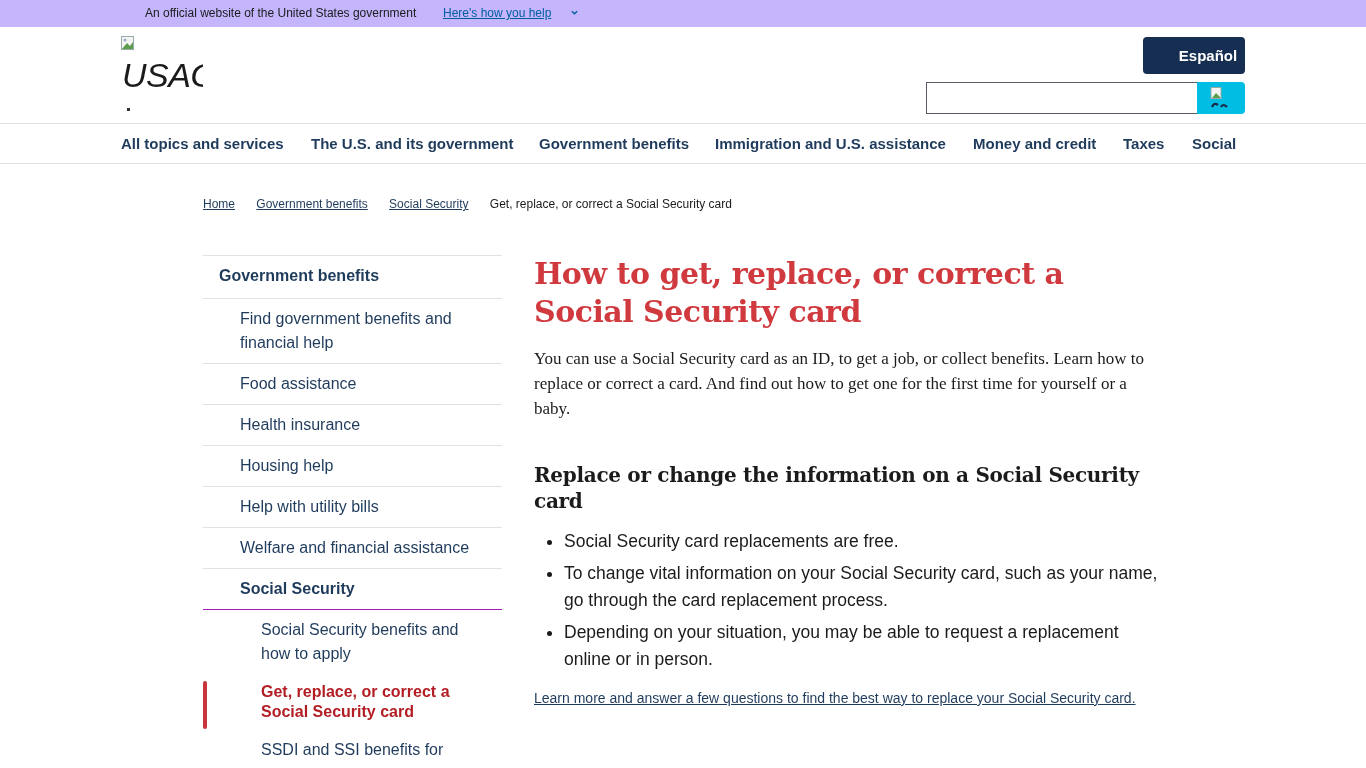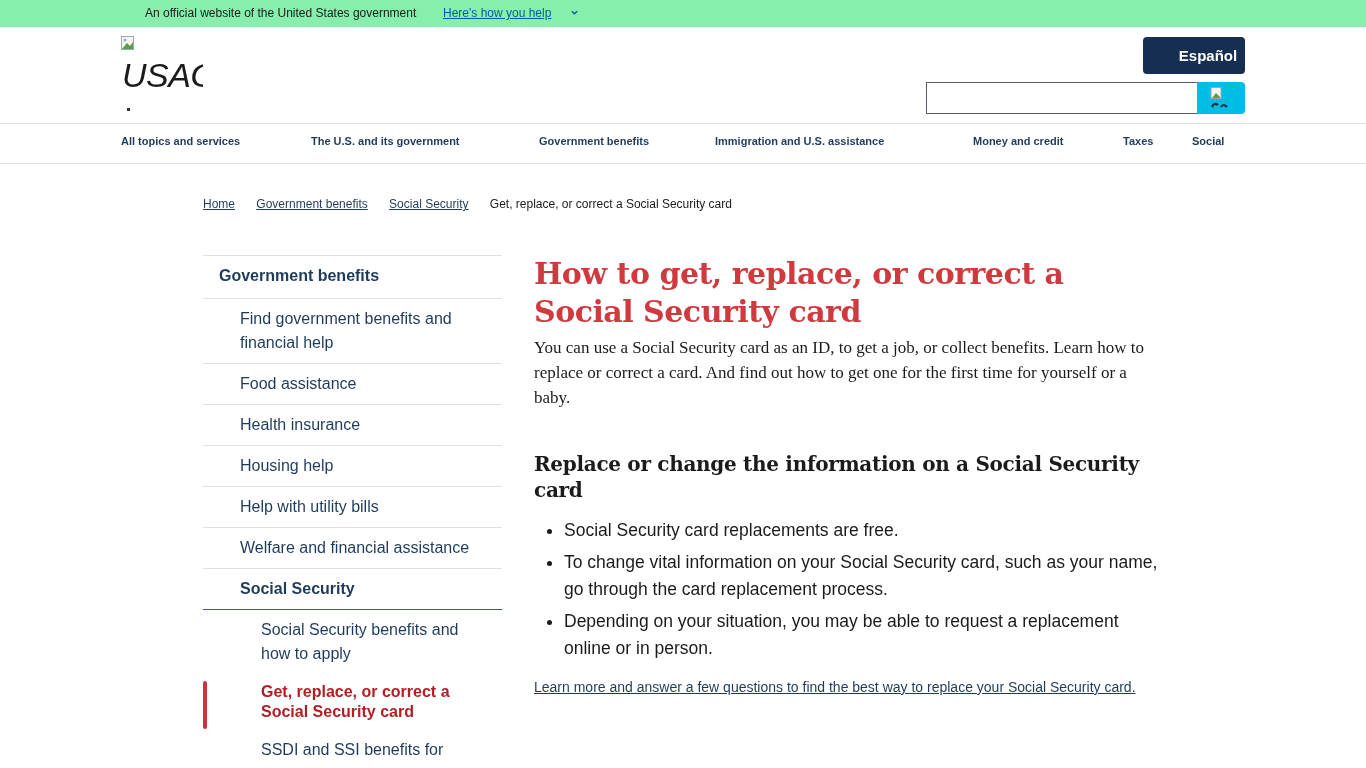--- a/index.html
+++ b/index.html
@@ -1,58 +1,58 @@
 <!DOCTYPE html>
 <html><head>
   <meta charset="utf-8">
   <style>
     * { box-sizing: border-box; margin: 0; padding: 0; }
     html, body { width: 1366px; height: 768px; overflow: hidden; background: #fff; }
     body { font-family: "Liberation Sans", sans-serif; color: #1b1b1b; position: relative; }
 
     
-    .gov-banner { position: absolute; left: 0; top: 0; width: 1366px; height: 27px; background: #86efac; }
+    .gov-banner { position: absolute; left: 0; top: 0; width: 1366px; height: 27px; background: #c4b5fd; }
     .gov-banner .txt { position: absolute; left: 145px; top: 6px; font-size: 12px; color: #1b1b1b; }
     .gov-banner .how { position: absolute; left: 443px; top: 6px; font-size: 12px; color: #005ea2; text-decoration: underline; }
     .gov-banner .chev { position: absolute; left: 570px; top: 8px; width: 9px; height: 9px; }
 
     
     .logo { position: absolute; left: 121px; top: 36px; width: 82px; height: 80px; overflow: hidden; }
     .logo .broken { position: absolute; left: 0; top: 0; width: 16px; height: 14px; }
     .logo .alt { position: absolute; left: 1px; top: 20px; font-size: 34px; font-style: italic; color: #1b1b1b; white-space: nowrap; letter-spacing: -0.5px; }
     .logo .dot { position: absolute; left: 6px; top: 72px; width: 3px; height: 3px; background: #333; }
 
     .espanol { position: absolute; left: 1143px; top: 37px; width: 102px; height: 37px; background: #162e51; color: #fff; border: none; border-radius: 4px; font-weight: bold; font-size: 15px; font-family: "Liberation Sans", sans-serif; display: flex; align-items: center; justify-content: center; padding-left: 28px; }
     .search-input { position: absolute; left: 926px; top: 82px; width: 272px; height: 32px; border: 1px solid #565c65; background: #fff; }
     .search-btn { position: absolute; left: 1197px; top: 82px; width: 48px; height: 32px; background: #00bde3; border: none; border-radius: 0 4px 4px 0; }
     .search-btn svg { position: absolute; left: 12px; top: 5px; }
 
     
     .mainnav { position: absolute; left: 0; top: 123px; width: 1366px; height: 41px; border-top: 1px solid #dfe1e2; border-bottom: 1px solid #dfe1e2; }
-    .mainnav a { position: absolute; top: 11px; font-size: 11px; font-weight: bold; color: #1f3b5c; text-decoration: none; white-space: nowrap; }
+    .mainnav a { position: absolute; top: 11px; font-size: 15px; font-weight: bold; color: #1f3b5c; text-decoration: none; white-space: nowrap; }
 
     
     .crumbs { position: absolute; left: 203px; top: 197px; font-size: 12px; white-space: nowrap; }
     .crumbs a { color: #1f3b5c; text-decoration: underline; margin-right: 18px; }
     .crumbs .current { color: #1b1b1b; }
 
     
     .sidenav { position: absolute; left: 203px; top: 255px; width: 299px; }
     .sn-item { position: relative; border-top: 1px solid #dfe1e2; color: #1f3b5c; font-size: 16px; line-height: 24px; }
     .sn-item.top { padding: 8px 16px; font-weight: bold; height: 43px; }
     .sn-item.l2 { padding: 8px 20px 8px 37px; }
     .sn-item.l2.bold { font-weight: bold; }
     .sn-item.l3 { border-top: none; padding: 8px 20px 8px 58px; }
     .sn-item.l3.current { color: #b31e24; font-weight: bold; line-height: 20px; }
     .sn-item.l3.current .bar { position: absolute; left: 0; top: 7px; width: 4px; height: 48px; background: #c8363b; border-radius: 2px; }
 
     
     .content { position: absolute; left: 534px; top: 255px; width: 630px; }
     h1 { font-family: "DejaVu Serif", "Liberation Serif", serif; color: #d0393e; font-size: 30px; line-height: 38px; font-weight: bold; letter-spacing: -0.5px; }
-    .intro { margin-top: 4px; font-family: "Liberation Serif", serif; font-size: 17px; line-height: 25px; color: #1b1b1b; }
+    .intro { margin-top: 15px; font-family: "Liberation Serif", serif; font-size: 17px; line-height: 25px; color: #1b1b1b; }
     h2 { margin-top: 41px; font-family: "DejaVu Serif", "Liberation Serif", serif; font-size: 20px; line-height: 26px; font-weight: bold; color: #1b1b1b; letter-spacing: -0.3px; }
     ul.bullets { margin-top: 14px; padding-left: 30px; font-size: 17.5px; line-height: 27px; }
     ul.bullets li { margin-bottom: 5px; }
     .learn { display: block; margin-top: 12px; font-size: 14px; line-height: 27px; color: #1f3b5c; text-decoration: underline; }
   </style>
 </head>
 <body>
 
 <div class="gov-banner">
   <span class="txt">An official website of the United States government</span>

